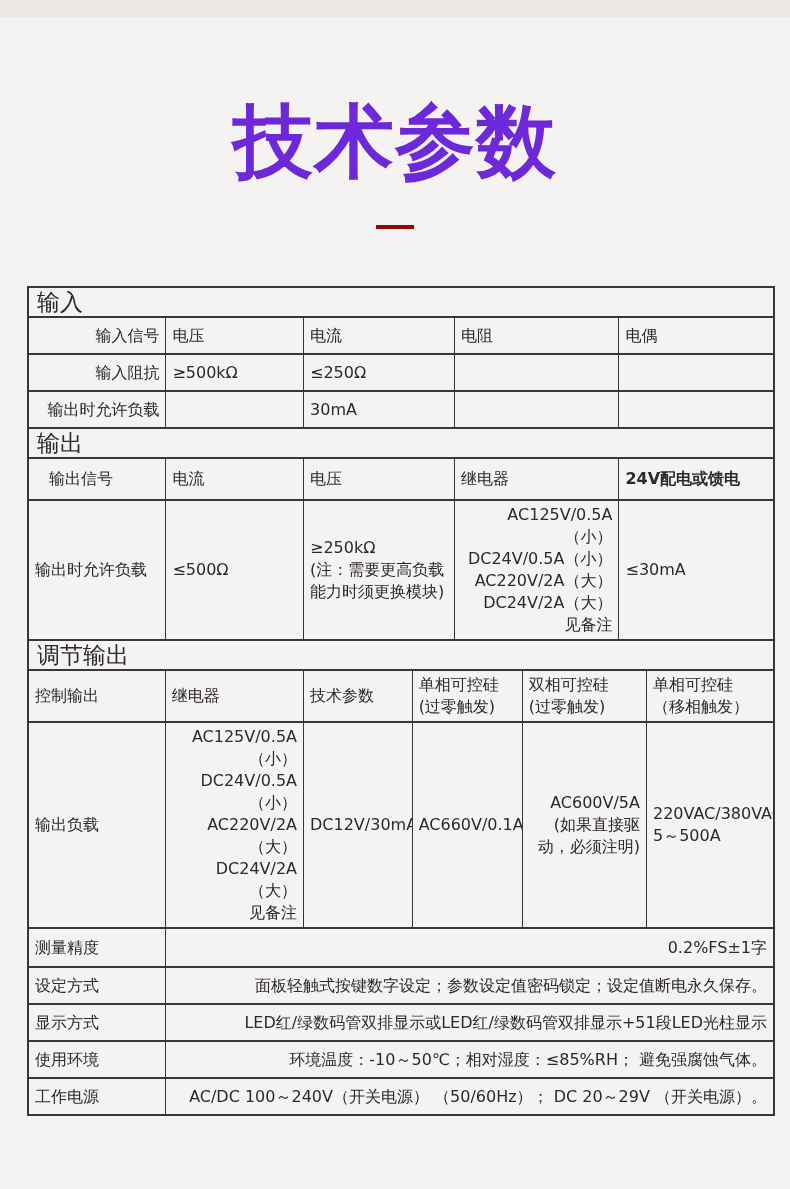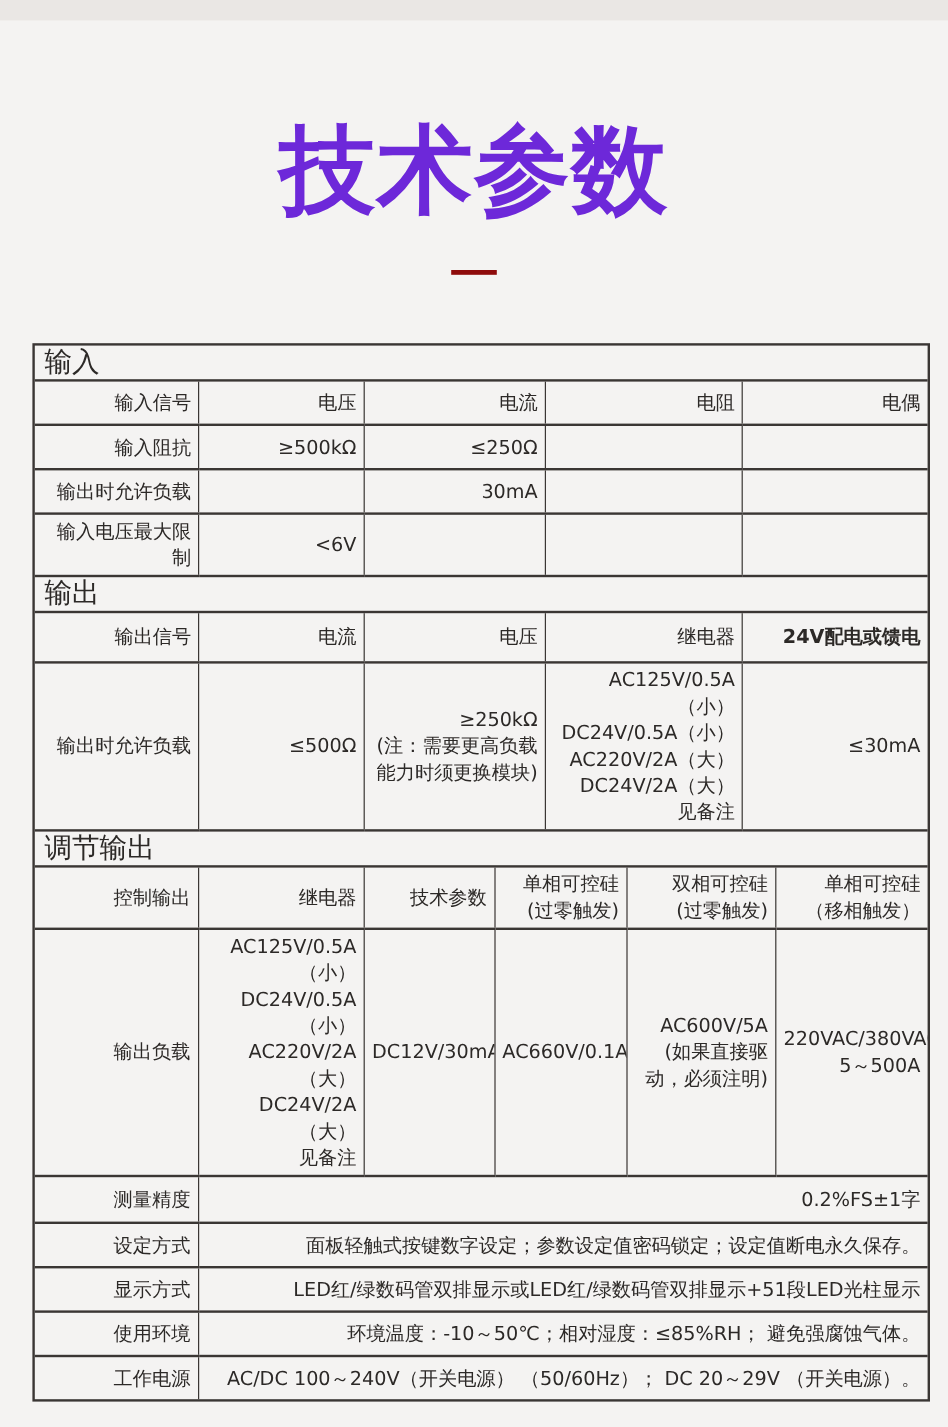--- a/index.html
+++ b/index.html
@@ -27,21 +27,21 @@
     padding:4px 0 4px 8px;line-height:20px;
     border-bottom:2px solid var(--border);
   }
   table.sec-table{width:100%;border-collapse:collapse;table-layout:fixed;}
   table.sec-table td{
     border-bottom:2px solid var(--border);
     border-left:1px solid var(--border);
     font-size:16px;line-height:22px;
     white-space:pre-line;overflow:hidden;
     padding:3px 6px;height:29px;
-    text-align:right;vertical-align:middle;
+    text-align:left;vertical-align:middle;
   }
   table.sec-table td:first-child{border-left:none;}
   table.sec-table td.al{text-align:right;padding-left:9px;}
   .section:last-child tr:last-child td{border-bottom:none;}
 </style>
 </head>
 <body>
 
 <div class="top-strip"></div>
 
@@ -72,27 +72,20 @@
             <td class="al">输入阻抗</td>
             <td>≥500kΩ</td>
             <td>≤250Ω</td>
             <td></td>
             <td></td>
           </tr>
           <tr>
             <td class="al">输出时允许负载</td>
             <td></td>
             <td>30mA</td>
-            <td></td>
-            <td></td>
-          </tr>
-          <tr>
-            <td class="al">输入电压最大限制</td>
-            <td>&lt;6V</td>
-            <td></td>
             <td></td>
             <td></td>
           </tr>
         </tbody>
       </table>
     </div>
     <div class="section">
       <div class="sec-title">输出</div>
       <table class="sec-table">
         <colgroup>

